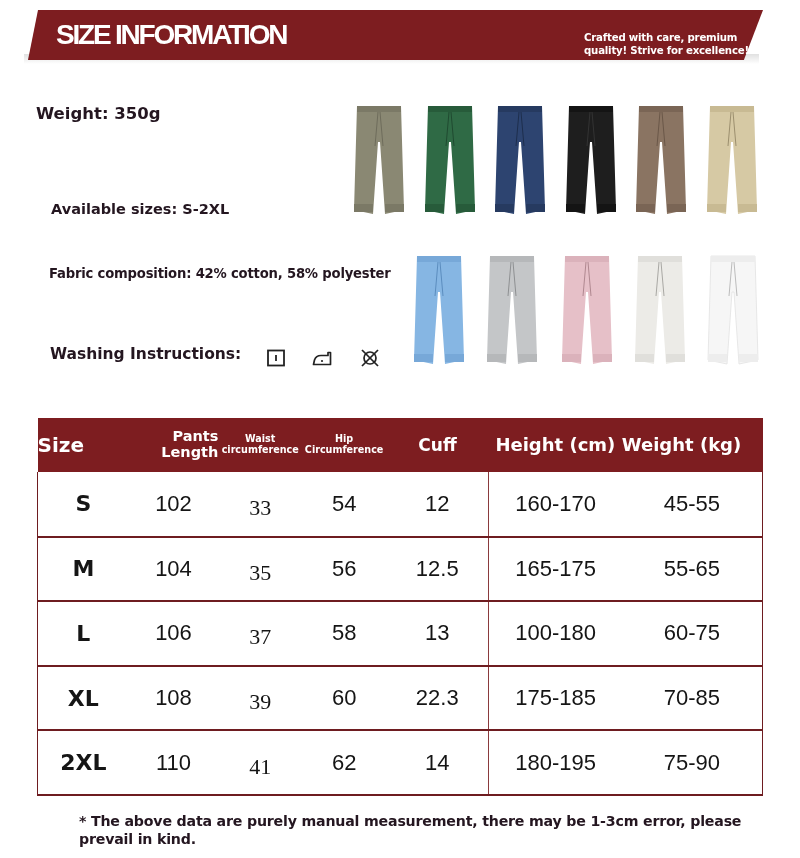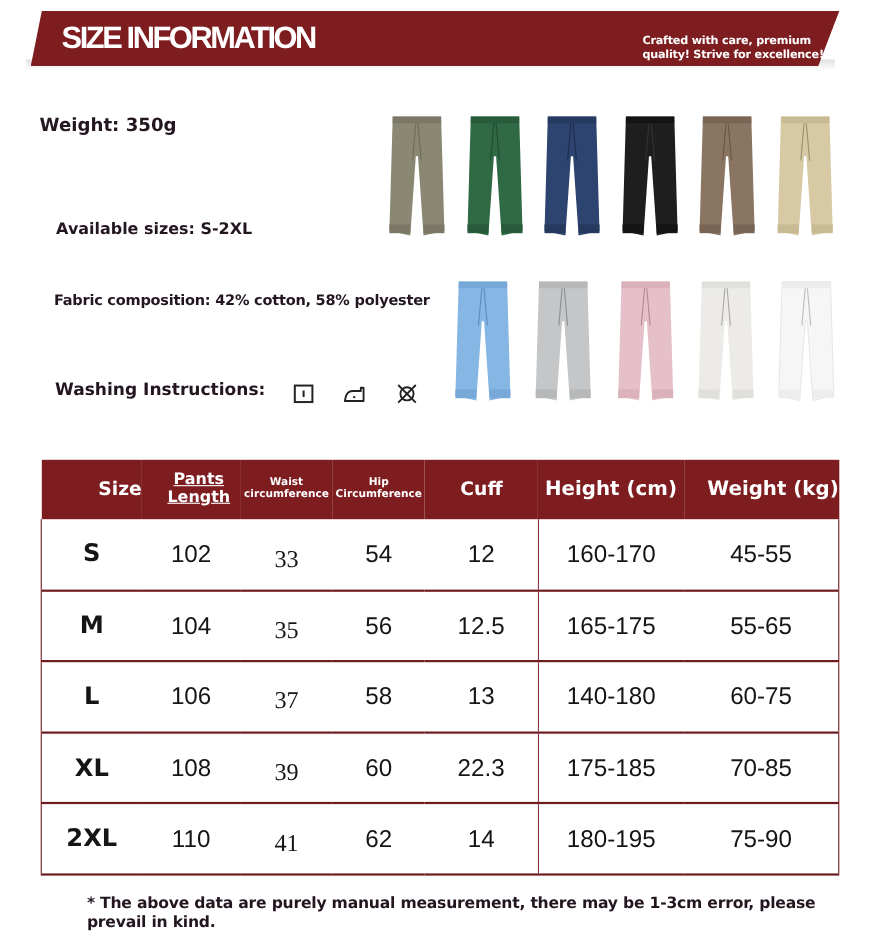--- a/index.html
+++ b/index.html
@@ -47,26 +47,26 @@
   
   .size-table {
     position: absolute; left: 37px; top: 418px; width: 726px;
     border-collapse: collapse;
   }
   .th-row { background: #7d1d20; height: 54px; }
   .th {
     color: #ffffff; font-weight: bold; vertical-align: middle; padding: 0;
     line-height: 1.1;
   }
-  .th.size { font-size: 17px; text-align: right; padding-left: 22px; width: 92px; }
-  .th.length { font-size: 14.5px; text-align: center; padding-left: 14px; width: 90px; text-decoration: underline; }
+  .th.size { font-size: 20px; text-align: left; width: 92px; }
+  .th.length { font-size: 14.5px; text-align: right; padding-left: 14px; width: 90px; }
   .th.small { font-size: 9.6px; text-align: center; width: 84px; }
   .th.cuff { font-size: 17px; text-align: center; width: 104px; }
   .th.height { font-size: 18px; width: 134px; }
-  .th.weight { font-size: 18px; text-align: right; width: 142px; }
+  .th.weight { font-size: 18px; text-align: left; width: 142px; }
 
   .tr { height: 64.6px; }
   .td {
     font-family: "Liberation Sans", sans-serif; font-size: 22px; color: #151515;
     text-align: center; vertical-align: middle; padding: 0;
     border-bottom: 2px solid #6e1c20;
   }
   .td.first { border-left: 1.5px solid #6e1c20; font-weight: bold; font-size: 22px; font-family: "DejaVu Sans", sans-serif; }
   .td.last { border-right: 1.5px solid #6e1c20; }
   .td.divider { border-left: 1.5px solid #8a3a3d; }
@@ -264,21 +264,21 @@
     <td class="td">12.5</td>
     <td class="td divider">165-175</td>
     <td class="td last">55-65</td>
   </tr>
   <tr class="tr">
     <td class="td first">L</td>
     <td class="td">106</td>
     <td class="td waist">37</td>
     <td class="td">58</td>
     <td class="td">13</td>
-    <td class="td divider">140-180</td>
+    <td class="td divider">100-180</td>
     <td class="td last">60-75</td>
   </tr>
   <tr class="tr">
     <td class="td first">XL</td>
     <td class="td">108</td>
     <td class="td waist">39</td>
     <td class="td">60</td>
     <td class="td">22.3</td>
     <td class="td divider">175-185</td>
     <td class="td last">70-85</td>

